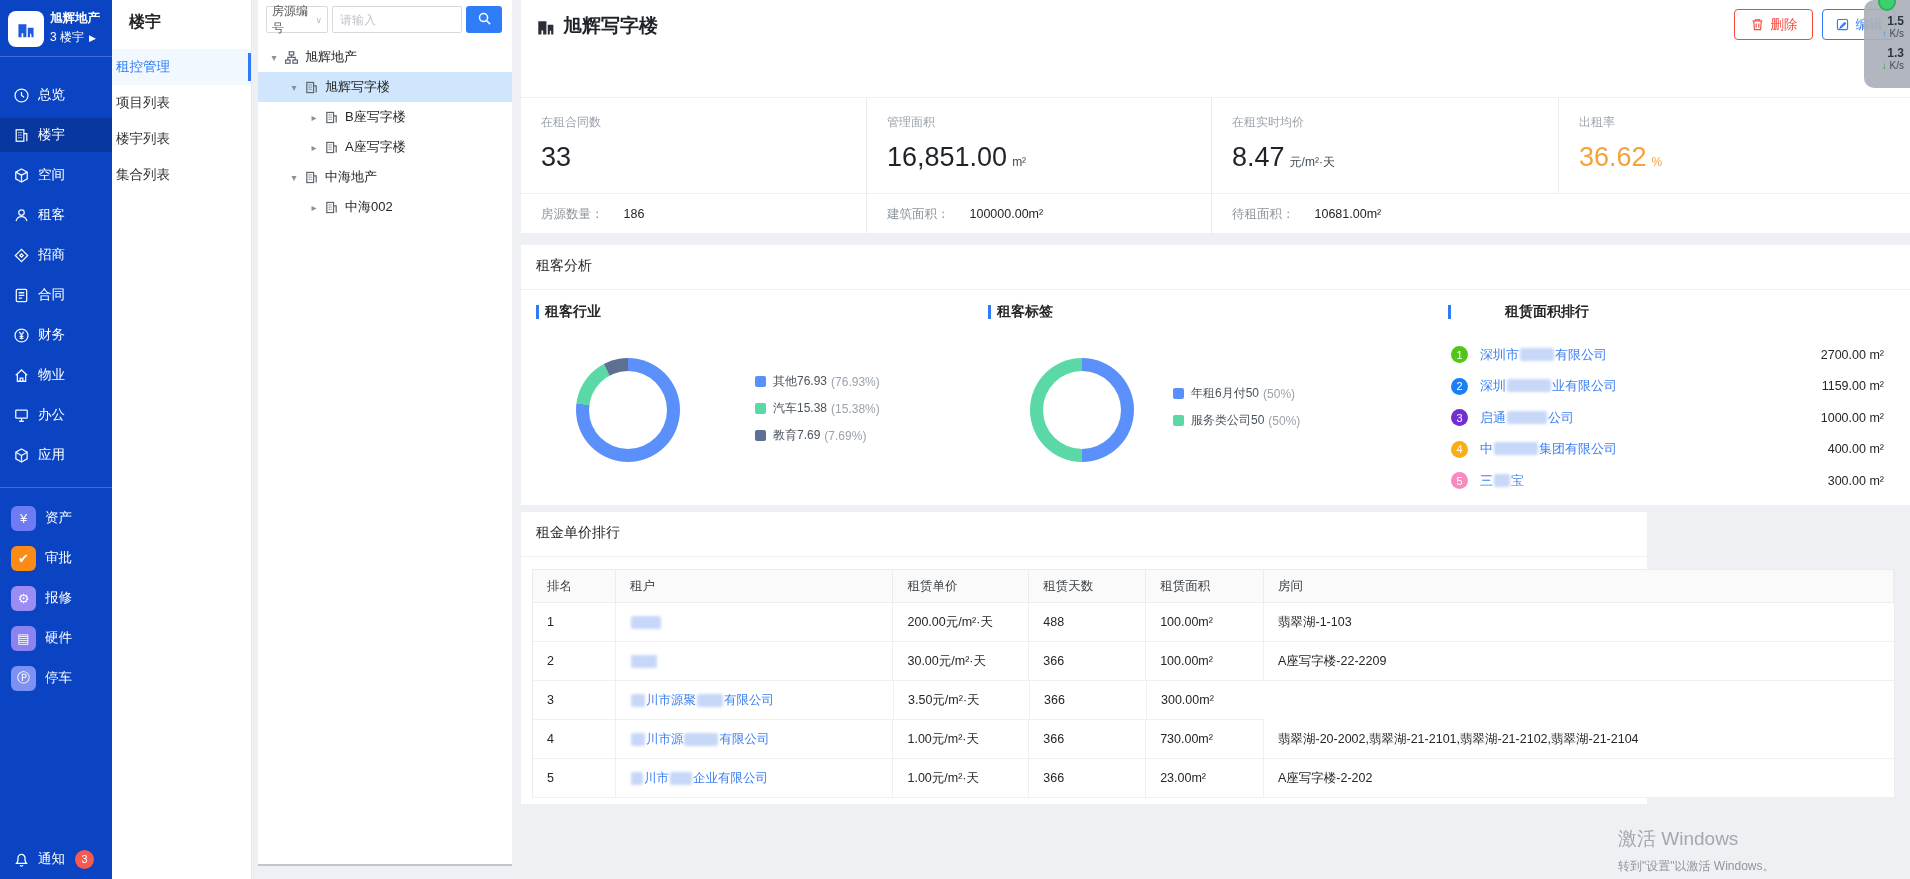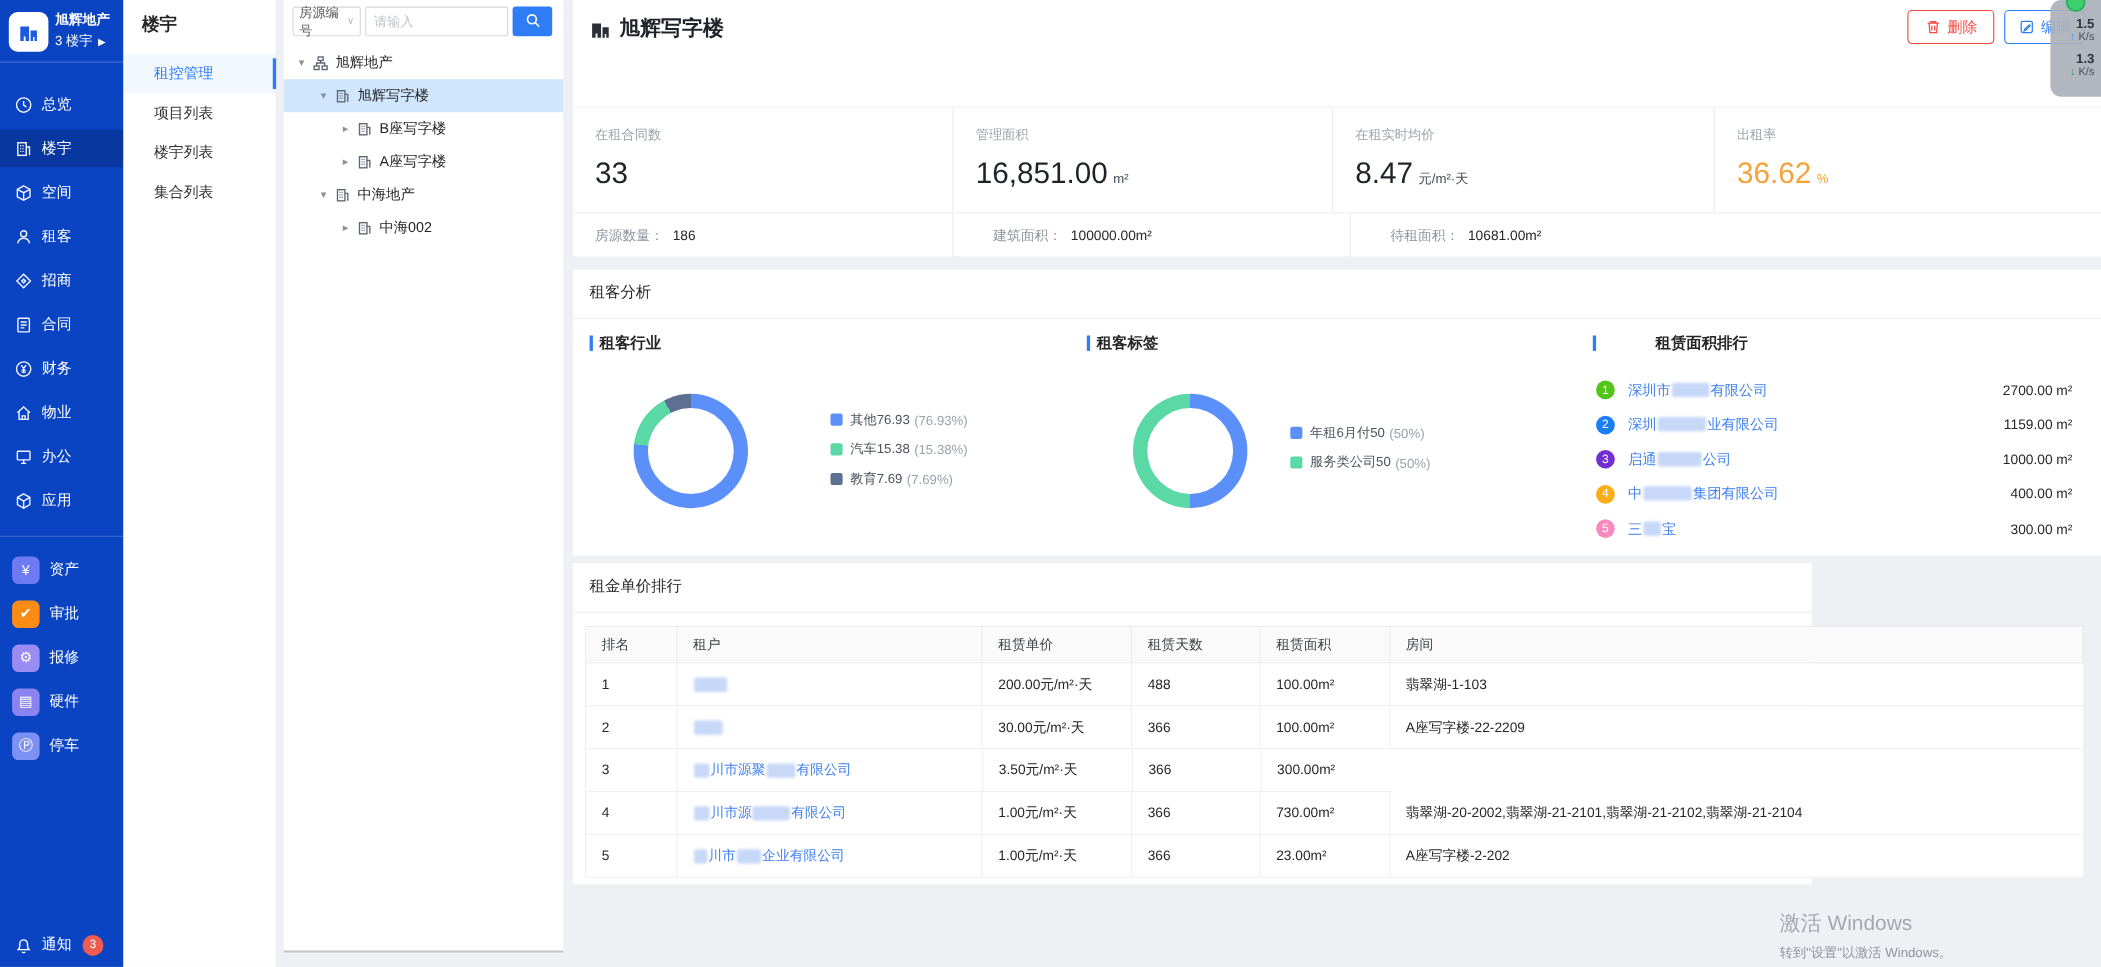--- a/index.html
+++ b/index.html
@@ -23,21 +23,21 @@
   .app-item { position:absolute; left:0; width:112px; height:36px; display:flex; align-items:center; padding-left:11px; cursor:pointer; }
   .app-tile { width:25px; height:25px; border-radius:6px; margin-right:9px; display:flex; align-items:center; justify-content:center; color:#fff; font-size:13px; }
   .app-item .lb { font-size:13.5px; }
   #notice-row { position:absolute; left:0; top:844px; width:120px; height:30px; display:flex; align-items:center; padding-left:13px; cursor:pointer; }
   #notice-row .ic { width:17px; height:17px; margin-right:8px; color:#fff; }
   #notice-badge { margin-left:10px; min-width:19px; height:19px; border-radius:50%; background:#f25b4e; color:#fff; font-size:11px; display:flex; align-items:center; justify-content:center; }
 
   
   #panel2 { position:absolute; left:112px; top:0; width:140px; height:879px; background:#fff; border-right:1px solid #e7e9ec; z-index:4; }
   #panel2-title { padding:12px 0 0 17px; font-size:16px; font-weight:bold; color:#262626; }
-  .p2-item { position:relative; height:36px; line-height:36px; padding-left:28px; font-size:13.5px; color:#333; cursor:pointer; }
+  .p2-item { position:relative; height:36px; line-height:36px; padding-left:4px; font-size:13.5px; color:#333; cursor:pointer; }
   .p2-item.active { color:#2e7cf6; background:#f1f8ff; }
   .p2-item.active::after { content:""; position:absolute; right:0; top:4px; bottom:4px; width:3px; background:#2e7cf6; }
   #panel2-items { margin-top:16px; }
 
   
   #treepanel { position:absolute; left:258px; top:0; width:254px; height:866px; background:#fff; border-bottom:2px solid #c2c5ca; z-index:4; }
   #search-row { position:absolute; left:8px; top:6px; height:27px; display:flex; align-items:center; }
   #search-select { width:62px; height:27px; border:1px solid #d9d9d9; border-radius:2px; display:flex; align-items:center; justify-content:space-between; padding:0 5px; color:#595959; cursor:pointer; background:#fff; }
   #search-select .caret { color:#b4bac2; font-size:9px; }
   #search-input { width:130px; height:27px; border:1px solid #d9d9d9; border-radius:2px; margin-left:4px; padding:0 7px; font-size:12px; font-family:inherit; color:#262626; }
@@ -64,25 +64,25 @@
   .tab { position:relative; margin:0 21px; font-size:14px; color:#595959; display:flex; align-items:center; cursor:pointer; }
   .tab.active { color:#2e7cf6; }
   .tab.active::after { content:""; position:absolute; left:0; right:0; bottom:4px; height:2.5px; background:#2e7cf6; }
   #tabs-border { position:absolute; left:0; top:97px; width:1389px; border-top:1px solid #f0f0f0; }
   #stats-row { position:absolute; left:0; top:98px; width:1389px; height:95px; display:flex; }
   .stat-cell { height:95px; padding:16px 0 0 20px; border-right:1px solid #ececec; }
   .stat-cell:last-child { border-right:none; }
   .stat-label { font-size:12px; color:#9ca3ab; }
   .stat-value { margin-top:11px; font-size:27px; color:#1f2329; }
   .stat-unit { font-size:12px; color:#434a54; margin-left:5px; }
-  #substats-row { position:absolute; left:0; top:193px; width:1389px; height:40px; display:flex; border-top:1px solid #f0f0f0;gap:16px; }
+  #substats-row { position:absolute; left:0; top:193px; width:1389px; height:40px; display:flex; border-top:1px solid #f0f0f0; }
   .sub-cell { height:40px; display:flex; align-items:center; padding-left:20px; border-right:1px solid #ececec; }
   .sub-cell:last-child { border-right:none; }
   .sub-label { color:#8e959d; font-size:12.5px; }
-  .sub-value { color:#262626; font-size:12.5px; margin-left:8px; }
+  .sub-value { color:#262626; font-size:12.5px; margin-left:20px; }
 
   .sectionB { position:absolute; left:0; top:245px; width:1636px; height:260px; background:#fff; }
   .panel-title { position:absolute; left:15px; top:12px; font-size:14px; color:#262626; font-weight:500; }
   .panel-divider { position:absolute; left:0; top:44px; width:100%; border-top:1px solid #f0f0f0; }
   .sub-title { position:absolute; top:58px; display:flex; align-items:center; }
   .sub-title .bar { width:3px; height:14px; background:#2e7cf6; margin-right:6px; }
   .sub-title .txt { font-size:14px; font-weight:bold; color:#262626; }
   .donut { position:absolute; top:113px; width:104px; height:104px; border-radius:50%; }
   .donut::after { content:""; position:absolute; left:13px; top:13px; right:13px; bottom:13px; background:#fff; border-radius:50%; }
   .legend { position:absolute; display:flex; flex-direction:column; gap:10px; }

